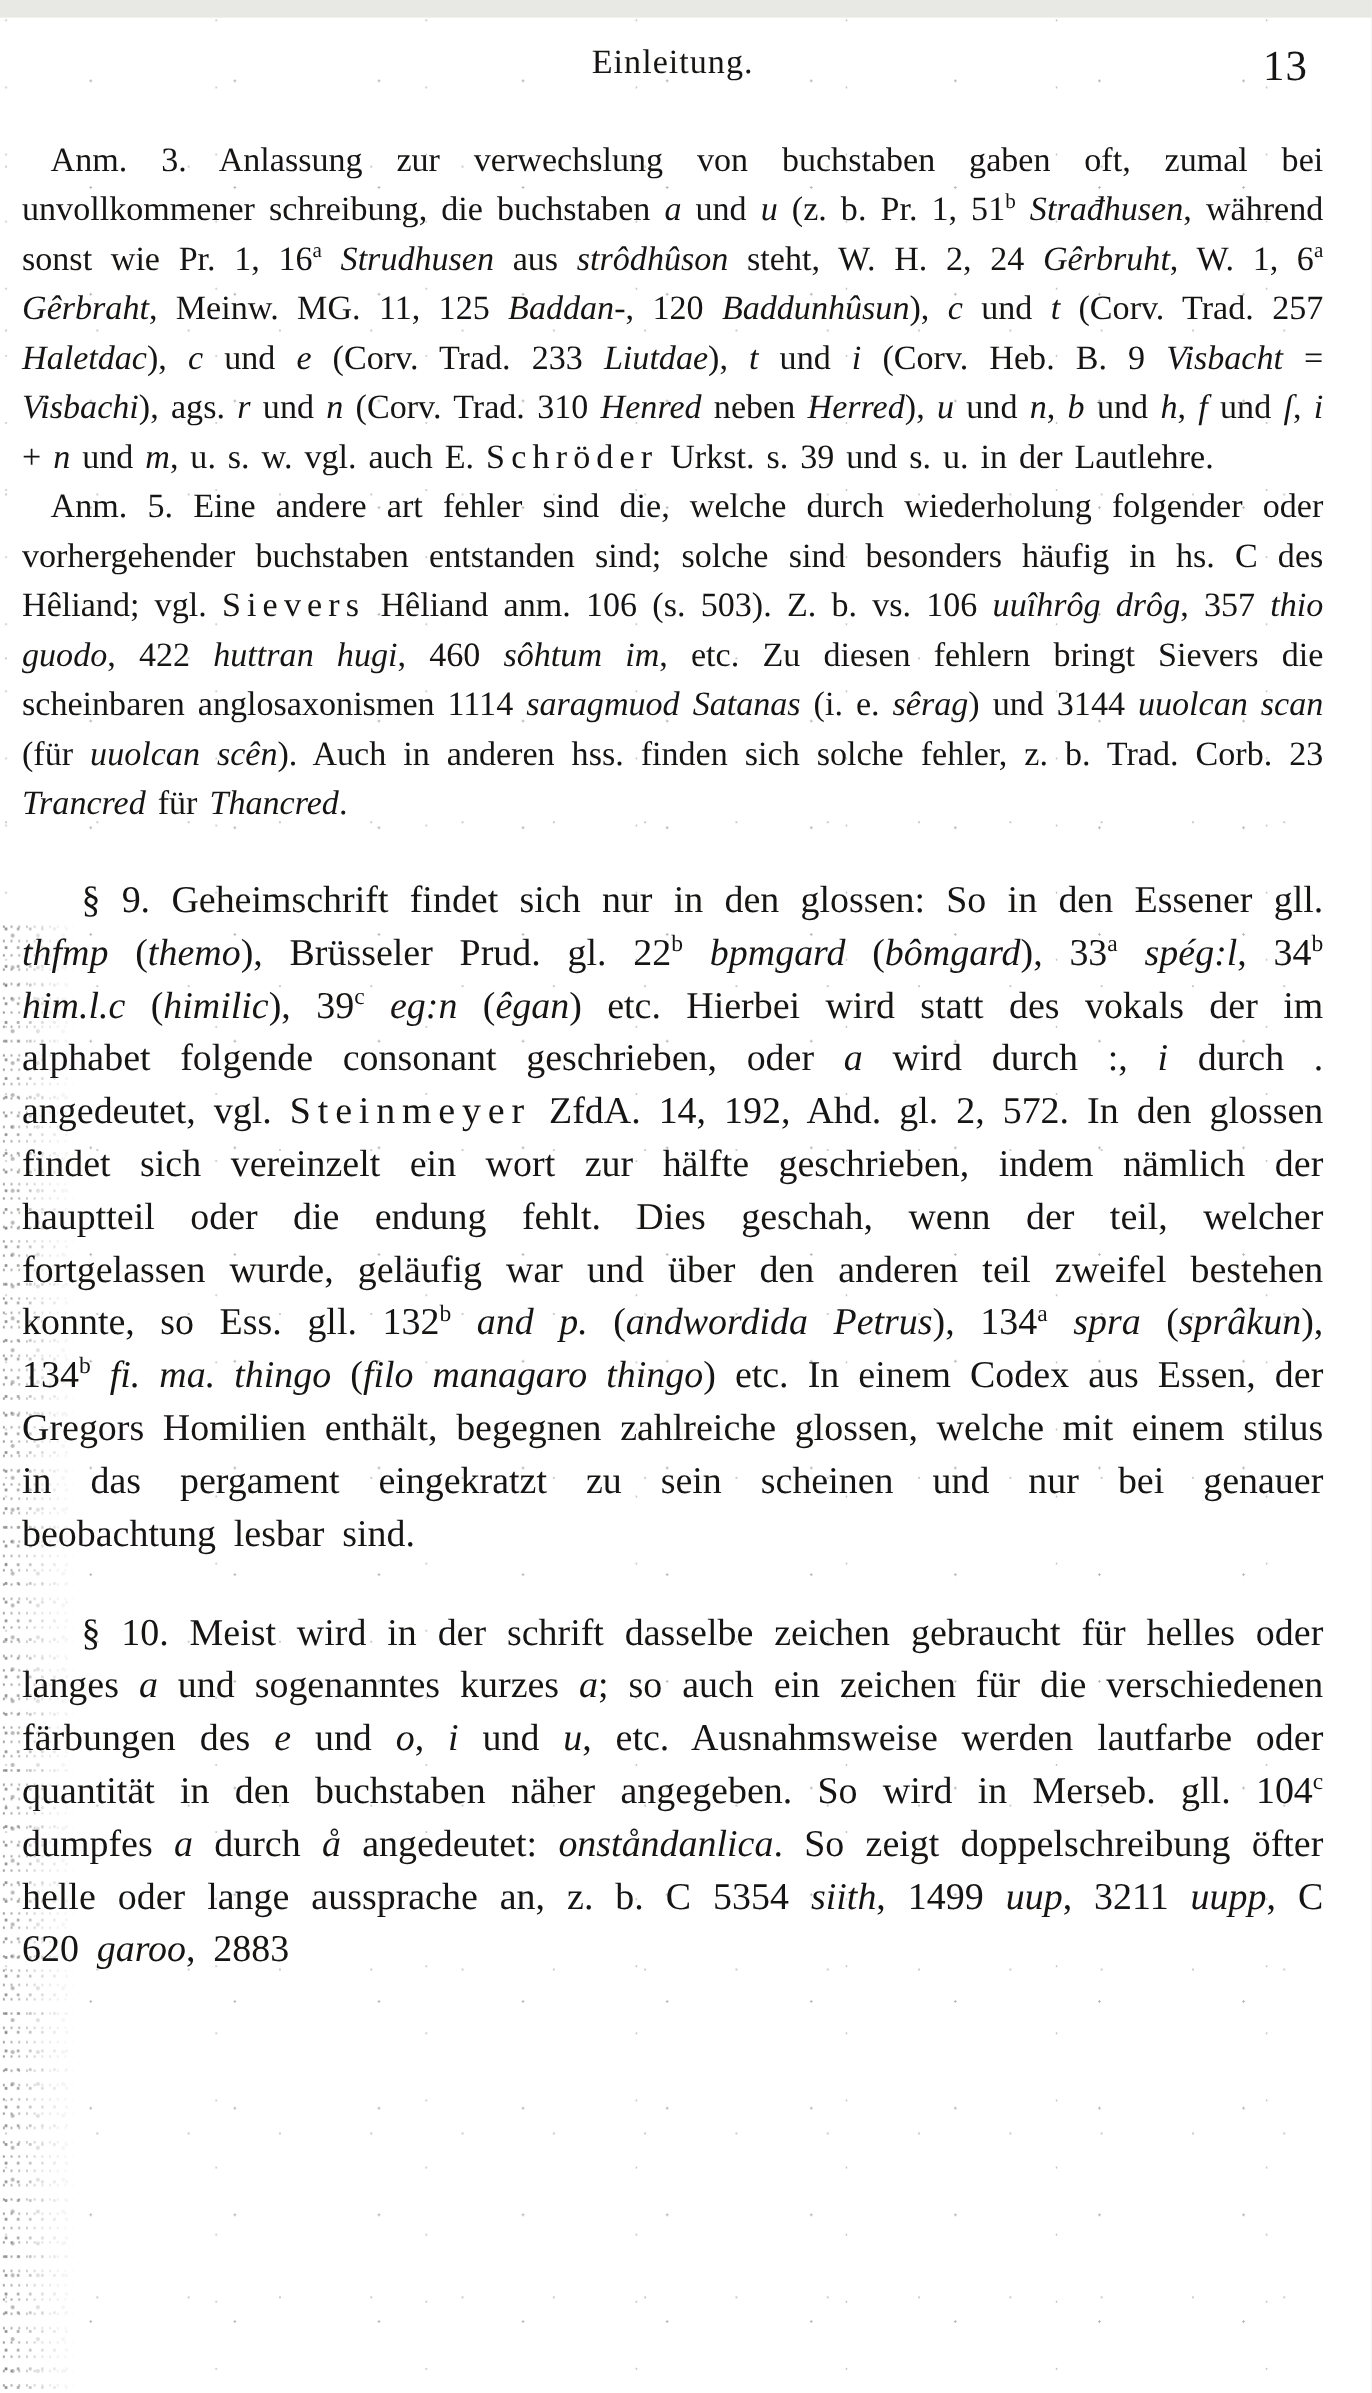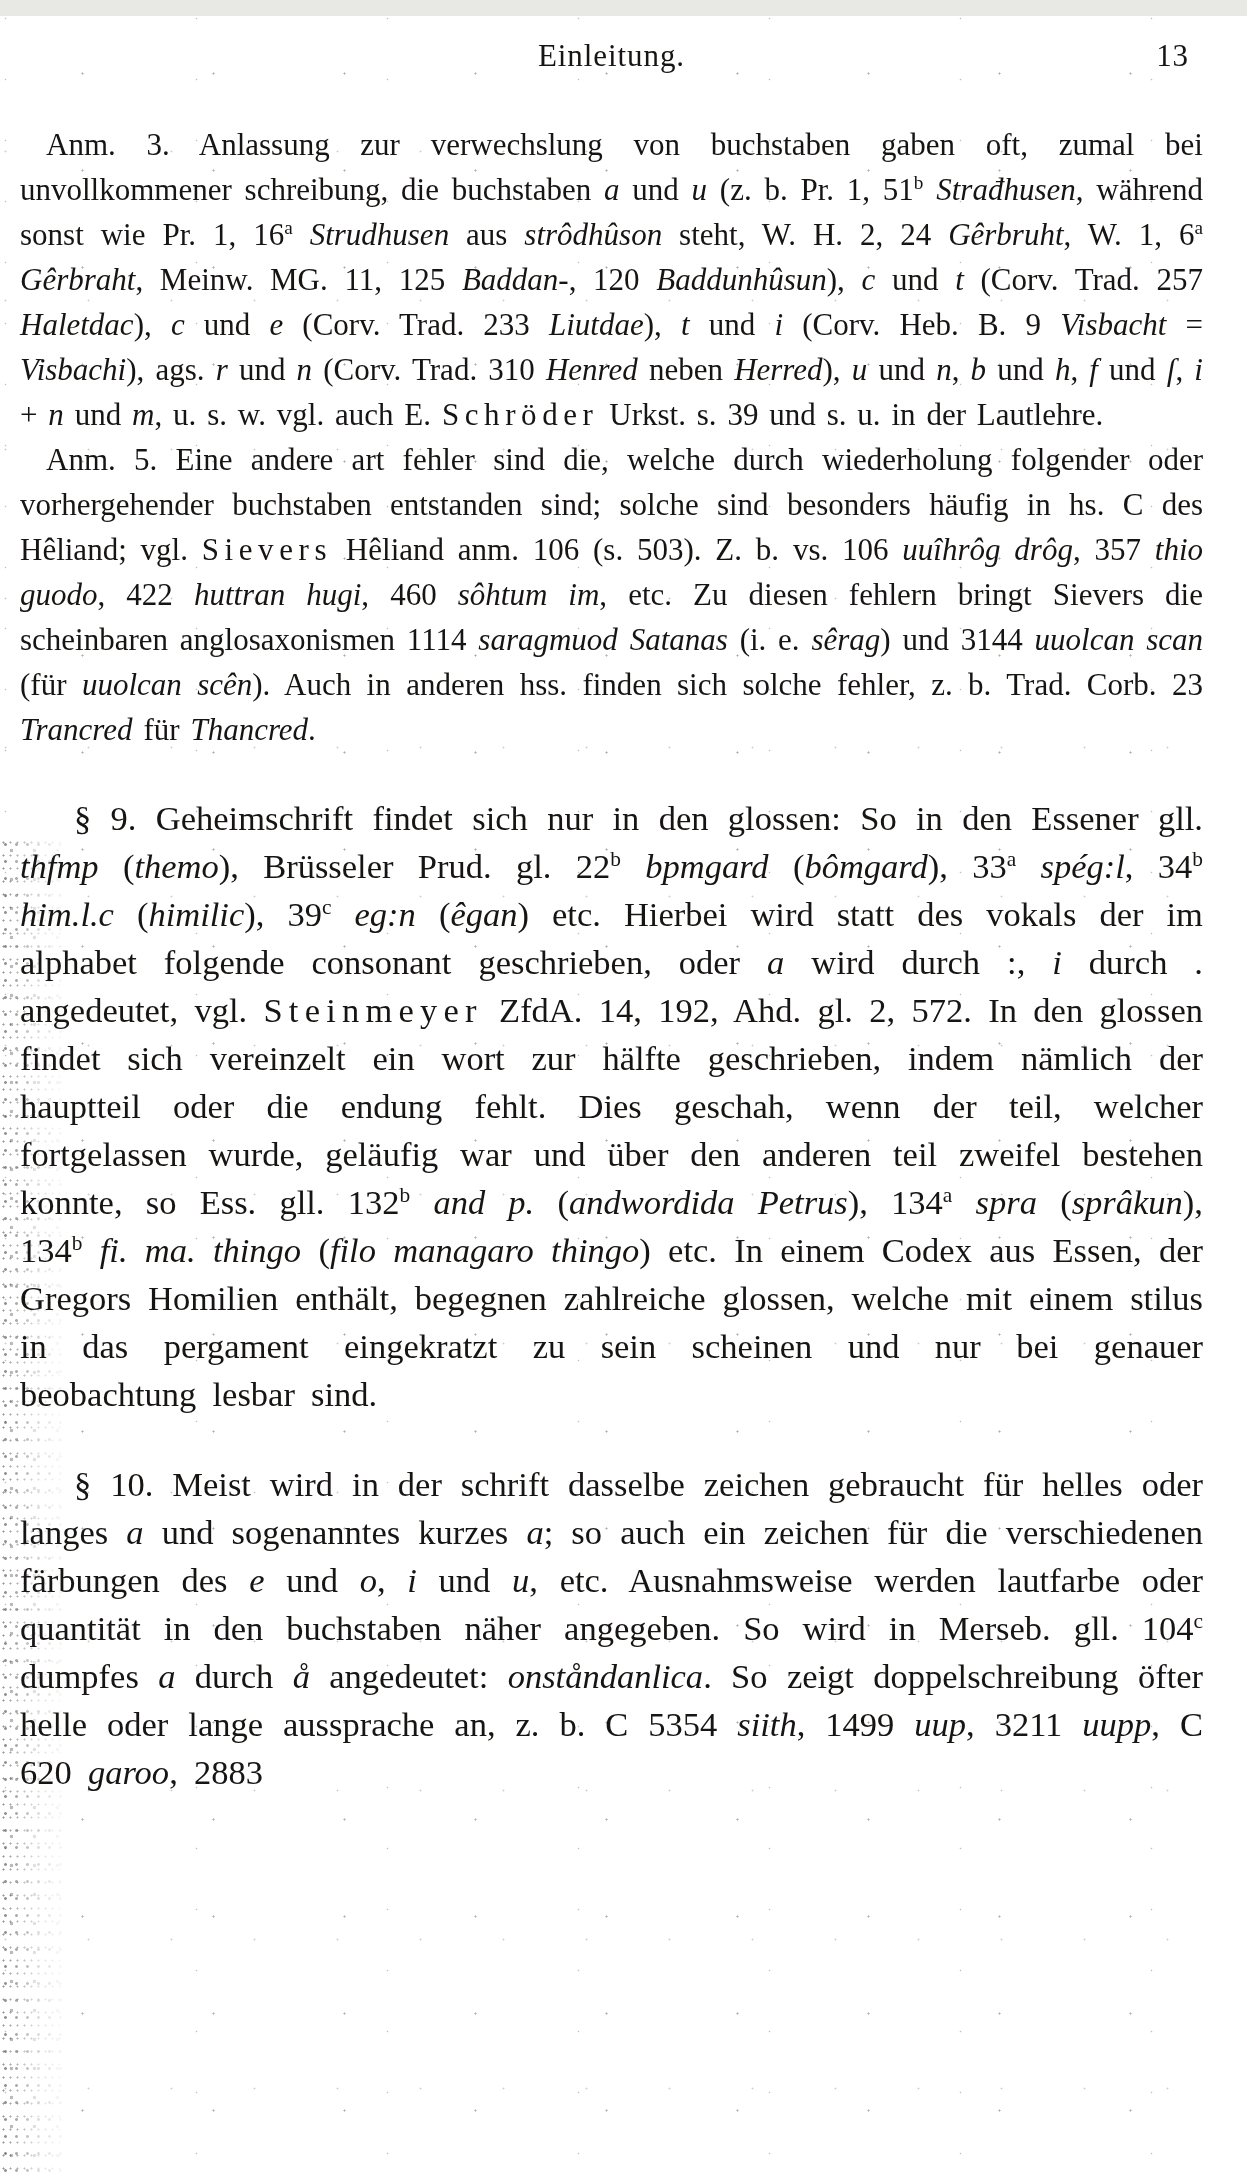--- a/index.html
+++ b/index.html
@@ -52,21 +52,21 @@
     position: relative;
     height: 48px;
     text-align: center;
     font-size: 31px;
     letter-spacing: 0.03em;
   }
   .page-number {
     position: absolute;
     right: 14px;
     top: 0;
-    font-size: 31px;
+    font-size: 39px;
   }
   .body-text {
     margin-top: 36px;
   }
   p.para {
     margin: 0;
     text-align: justify;
     hyphens: auto;
     -webkit-hyphens: auto;
   }

